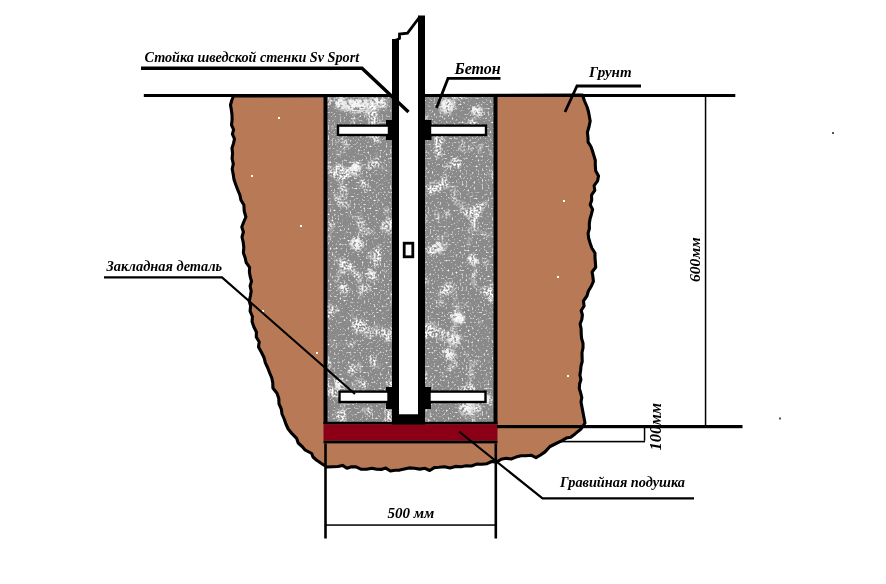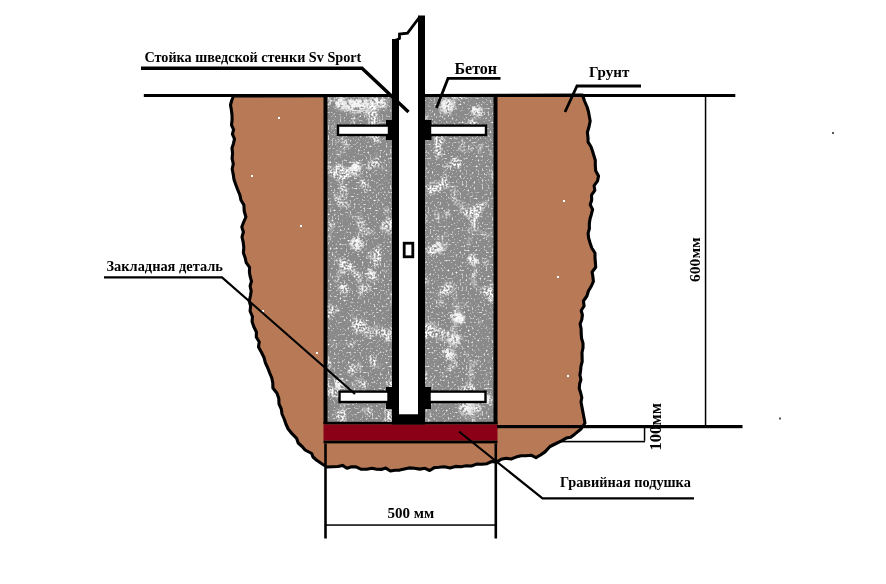--- a/index.html
+++ b/index.html
@@ -1,17 +1,17 @@
 <!DOCTYPE html>
 <html><head>
 <meta charset="utf-8">
 <style>
   html,body{margin:0;padding:0;background:#fff;}
   #page{position:relative;width:886px;height:584px;background:#fff;overflow:hidden;
-        font-family:"Liberation Serif", serif;}
+        font-family:"Liberation Serif", serif;font-style:italic;}
   svg text{font-family:"Liberation Serif", serif;font-weight:bold;fill:#000;}
 </style>
 </head>
 <body>
 <div id="page">
 <svg width="886" height="584" viewBox="0 0 886 584">
 <defs>
   <radialGradient id="blob">
     <stop offset="0%" stop-color="#ffffff" stop-opacity="1"></stop>
     <stop offset="50%" stop-color="#ffffff" stop-opacity="0.85"></stop>

